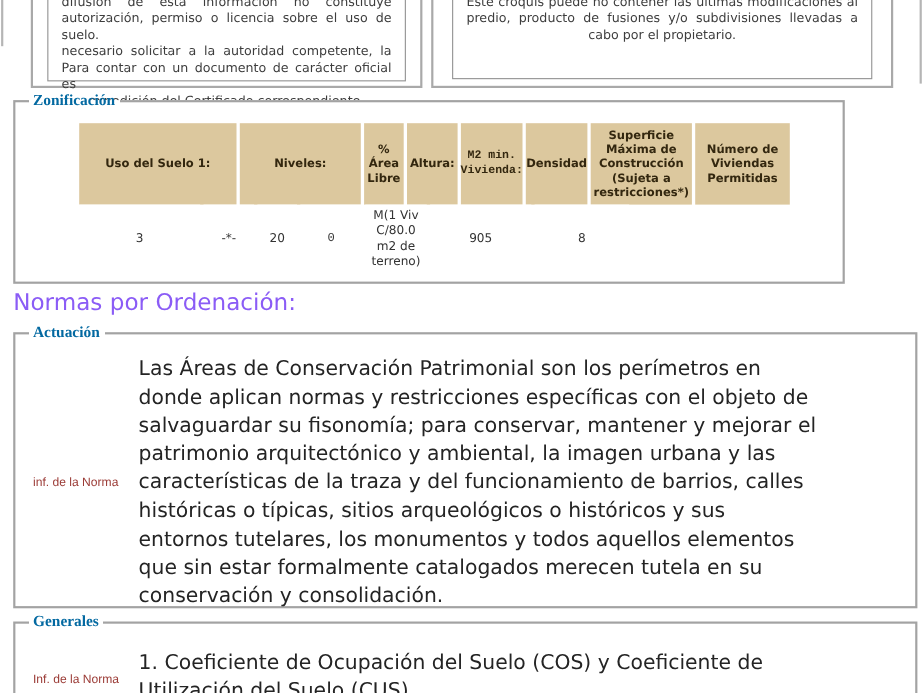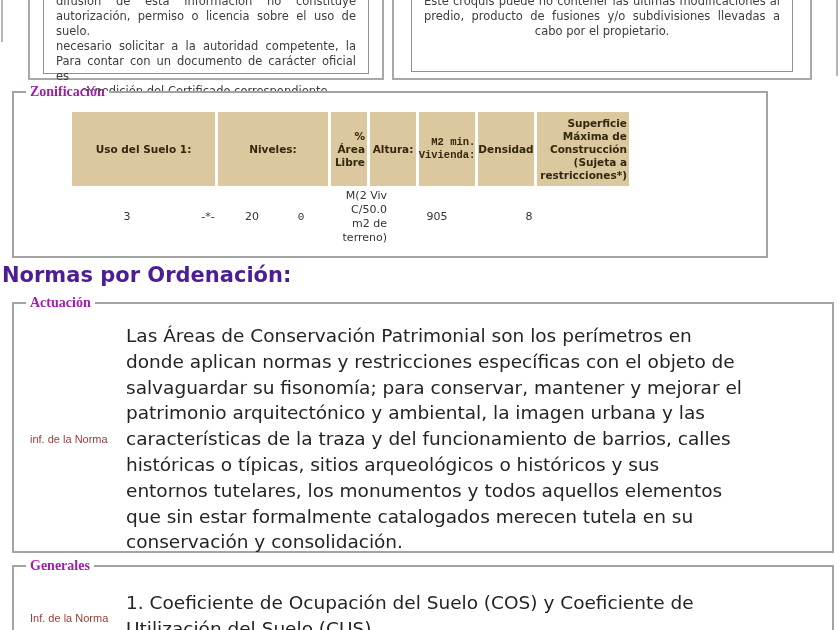--- a/index.html
+++ b/index.html
@@ -26,48 +26,48 @@
   .jline{text-align:justify;text-align-last:justify;}
   .lline{text-align:center;}
 
   
   fieldset{
     position:absolute;margin:0;padding:0 8px;border:2px solid #a3a3a3;background:#fff;
     box-sizing:border-box;min-inline-size:0;
   }
   legend{
     font-family:"Liberation Serif","DejaVu Serif",serif;font-weight:bold;
-    font-size:14px;color:#a21caf;padding:0 4px;margin-left:4px;
+    font-size:14px;color:#0369a1;padding:0 4px;margin-left:4px;
   }
   #fs-zonificacion{left:12px;top:84px;width:756px;height:174px;}
   #fs-actuacion{left:12px;top:295px;width:822px;height:258px;}
   #fs-generales{left:12px;top:558px;width:822px;height:110px;}
 
   
   .ztable{margin:12px 0 0 50px;}
   .zrow{display:flex;gap:3px;}
   .zcell{
     box-sizing:border-box;flex:none;display:flex;flex-direction:column;
-    align-items:center;justify-content:center;text-align:right;
+    align-items:center;justify-content:center;text-align:center;
   }
   .zhead .zcell{
     background:#dcc89e;color:#33270f;font-weight:bold;
     font-size:10.5px;line-height:13px;min-height:74px;padding:4px 2px;
   }
   .zbody .zcell{background:#fff;font-size:11px;line-height:14px;min-height:62px;color:#333;padding:3px 1px;}
   .c0{width:143px;} .c1{width:110px;} .c2{width:46px;} .c3{width:36px;}
   .c4{width:56px;font-family:Liberation Mono, monospace;} .c5{width:56px;} .c6{width:92px;} .c7{width:86px;}
   .red-link{
     font-family:"Liberation Serif","DejaVu Serif",serif;color:#9b3b36;
     font-size:10px;line-height:12px;cursor:pointer;
   }
 
   
   #normas-heading{
-    position:absolute;left:2px;top:263px;font-size:21px;font-weight:bold;color:#4c1d95;
+    position:absolute;left:12px;top:263px;font-size:21px;font-weight:normal;color:#8b5cf6;
   }
 
   
   .norm-label{
     position:absolute;font-family:Liberation Sans, sans-serif;
     color:#9b3b36;font-size:11px;cursor:pointer;white-space:nowrap;
   }
   #fs-actuacion .norm-label{left:16px;top:122px;}
   #fs-generales .norm-label{left:16px;top:38px;}
   .norm-text{
@@ -106,27 +106,28 @@
     <legend>Zonificación</legend>
     <div class="ztable">
       <div class="zrow zhead">
         <div class="zcell c0">Uso del Suelo 1:</div>
         <div class="zcell c1">Niveles:</div>
         <div class="zcell c3">% Área Libre</div>
         <div class="zcell c2">Altura:</div>
         <div class="zcell c4">M2 min. Vivienda:</div>
         <div class="zcell c5">Densidad</div>
         <div class="zcell c6">Superficie Máxima de Construcción (Sujeta a restricciones*)</div>
+        <div class="zcell c7">Número de Viviendas Permitidas</div>
       </div>
       <div class="zrow zbody">
         <div class="zcell c1">3</div>
         <div class="zcell c2">-*-</div>
         <div class="zcell c3">20</div>
         <div class="zcell c4">0</div>
-        <div class="zcell c5">M(2 Viv C/50.0 m2 de terreno)</div>
+        <div class="zcell c5">M(1 Viv C/80.0 m2 de terreno)</div>
         <div class="zcell c6">905</div>
         <div class="zcell c7">8</div>
       </div>
     </div>
   </fieldset>
 
   <div id="normas-heading">Normas por Ordenación:</div>
 
   <fieldset id="fs-actuacion">
     <legend>Actuación</legend>

